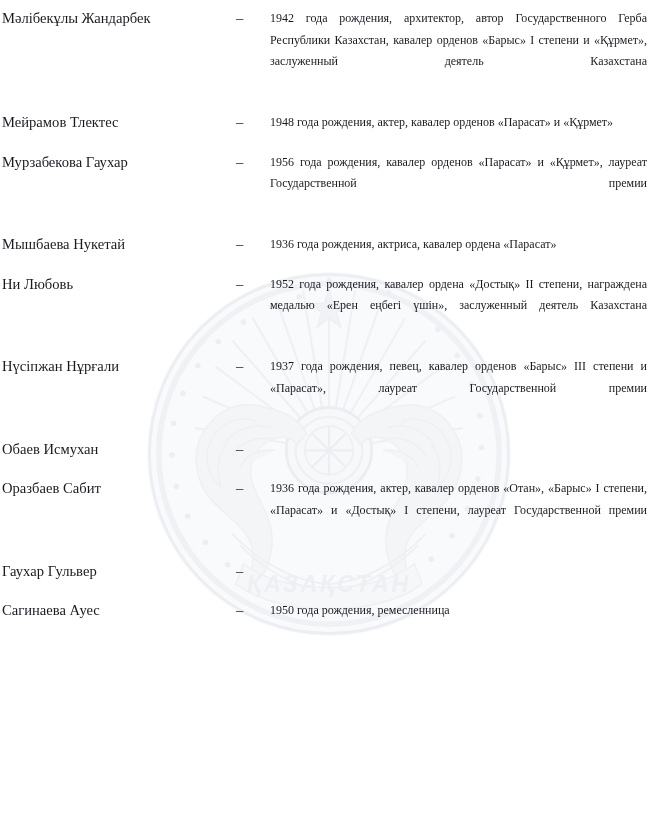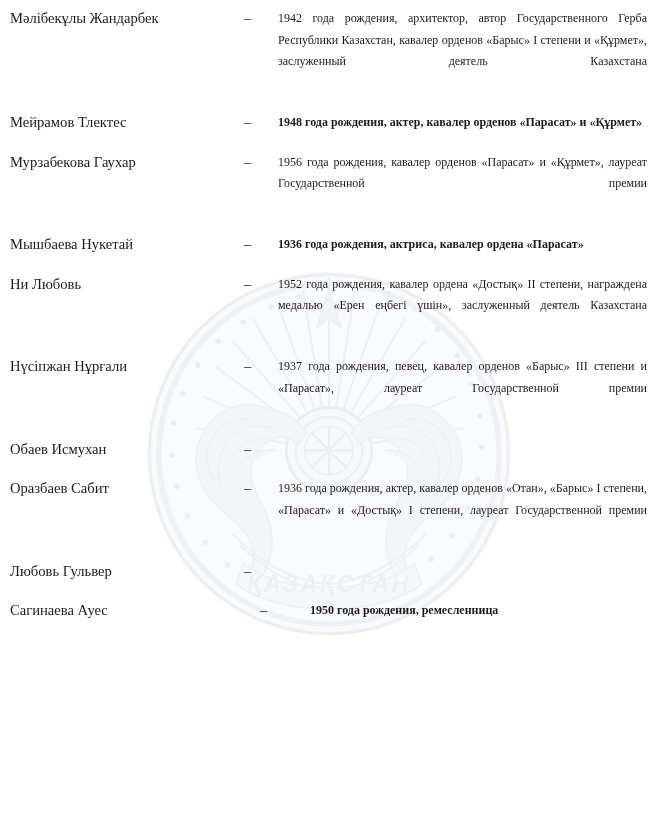--- a/index.html
+++ b/index.html
@@ -30,28 +30,28 @@
     pointer-events: none;
     z-index: 0;
     font-style: italic;
   }
   #watermark svg { display: block; width: 100%; height: 100%; }
 
   
   #entries {
     position: relative;
     z-index: 2;
-    padding: 8px 12px 0 10px;
+    padding: 8px 12px 0 2px;
   }
   .entry {
     display: flex;
     align-items: flex-start;
     margin-bottom: 18px;
   }
-  .entry:last-child { margin-bottom: 0; gap: 16px; }
+  .entry:last-child { margin-bottom: 0; }
 
   .name-cell {
     width: 232px;
     flex: 0 0 232px;
     font-size: 14.6px;
     line-height: 21.5px;
     white-space: nowrap;
   }
   .dash-cell {
     width: 34px;
@@ -68,21 +68,21 @@
     text-align: justify;
     text-justify: inter-word;
     hyphens: none;
   }
   
   .desc-cell.justified::after {
     content: "";
     display: inline-block;
     width: 100%;
   }
-  .desc-cell.flush { text-align: left; font-weight: bold; }
+  .desc-cell.flush { text-align: left; }
 </style>
 </head>
 <body>
 
 <div id="page">
 
   <div id="watermark">
     <svg viewBox="0 0 400 400" xmlns="http://www.w3.org/2000/svg">
       <defs>
         <radialGradient id="wmfade" cx="50%" cy="50%" r="50%">
@@ -252,21 +252,21 @@
       <div class="dash-cell">–</div>
     </div>
 
     <div class="entry">
       <div class="name-cell">Оразбаев Сабит</div>
       <div class="dash-cell">–</div>
       <div class="desc-cell justified">1936 года рождения, актер, кавалер орденов «Отан», «Барыс» I степени, «Парасат» и «Достық» I степени, лауреат Государственной премии</div>
     </div>
 
     <div class="entry">
-      <div class="name-cell">Любовь Гульвер</div>
+      <div class="name-cell">Гаухар Гульвер</div>
       <div class="dash-cell">–</div>
     </div>
 
     <div class="entry">
       <div class="name-cell">Сагинаева Ауес</div>
       <div class="dash-cell">–</div>
       <div class="desc-cell flush">1950 года рождения, ремесленница</div>
     </div>
 
   </div>

